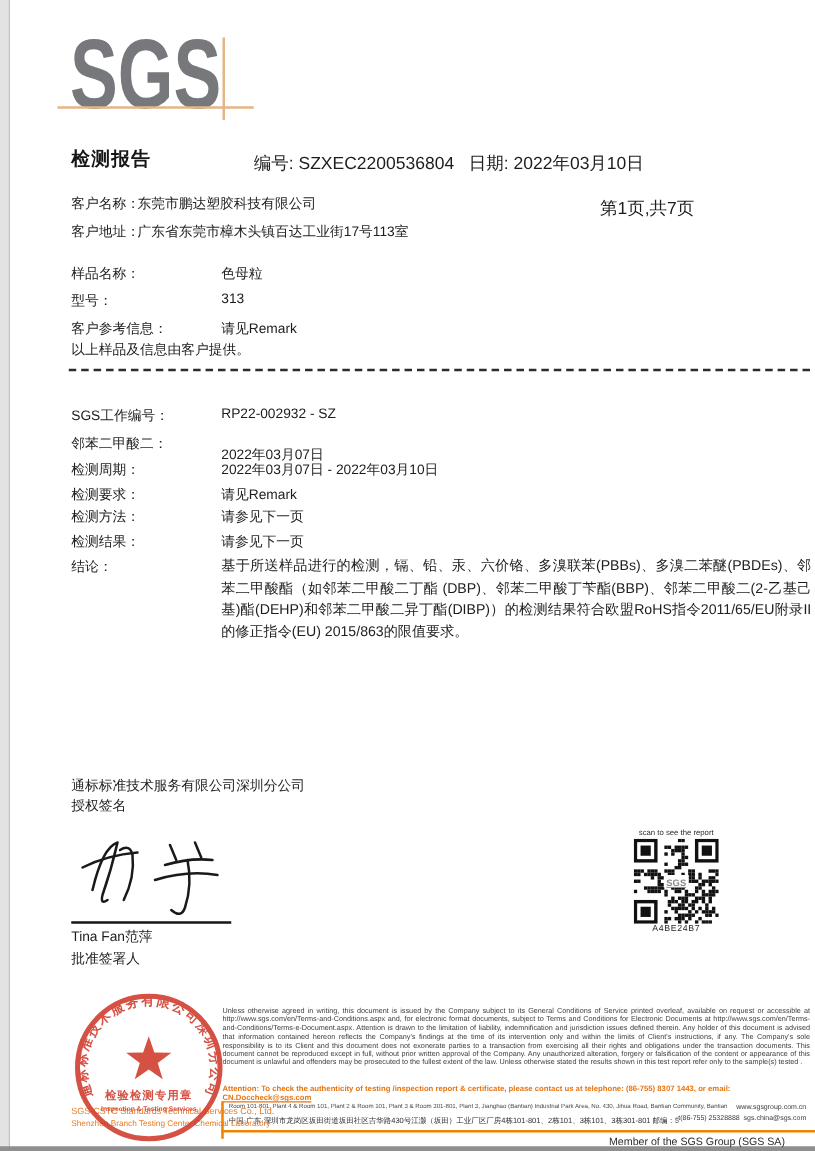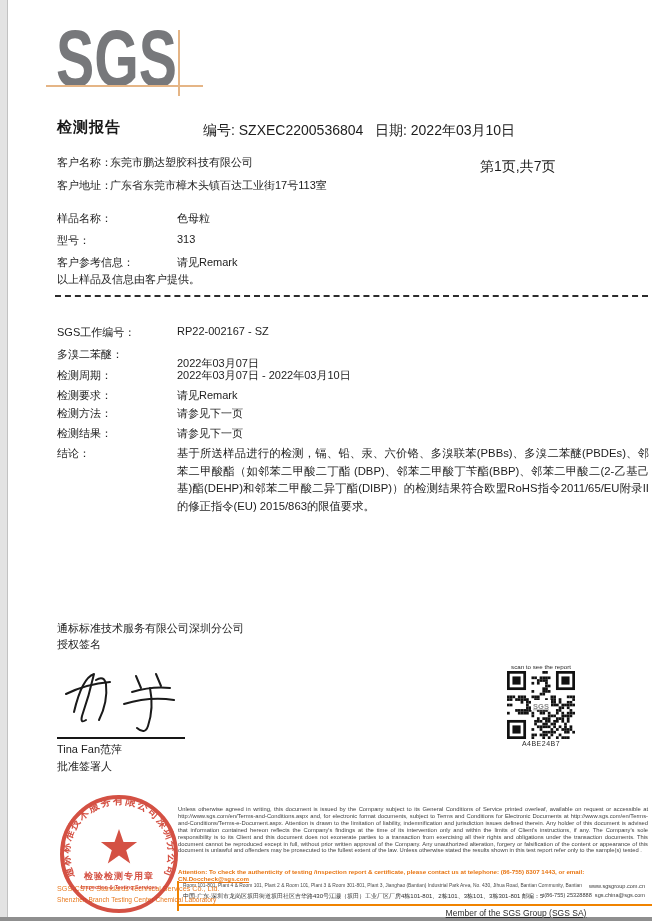--- a/index.html
+++ b/index.html
@@ -35,21 +35,21 @@
   
   .legal{left:178px;top:806px;width:470px;font-size:5.8px;line-height:6.9px;color:#3f3f3f;text-align:justify;}
   .attention{left:178px;top:868px;width:470px;font-size:6.2px;line-height:7.4px;color:#e87511;font-weight:bold;}
   .addr{left:183px;top:883px;width:462px;}
   .addr-row{display:flex;justify-content:space-between;align-items:flex-start;}
   .addr-en{font-size:4.9px;color:#4a4a4a;white-space:nowrap;overflow:hidden;max-width:400px;}
   .addr-cn{font-size:6px;color:#2e2e2e;white-space:nowrap;overflow:hidden;max-width:360px;margin-top:3px;}
   .addr-right{font-size:5.6px;color:#3a3a3a;white-space:nowrap;text-align:right;}
   .foot-vline{left:177px;top:881px;width:2px;height:30px;background:#f08300;}
   .foot-hline{left:177px;top:904px;width:475px;height:2.4px;background:#f08300;}
-  .member{left:382px;top:908px;width:268px;text-align:center;font-size:8.5px;color:#2d2d2d;text-decoration:underline;}
+  .member{left:360px;top:908px;width:268px;text-align:right;font-size:8.5px;color:#2d2d2d;}
   .company-orange1{left:57px;top:884px;font-size:7.2px;color:#e87a20;white-space:nowrap;z-index:2;}
   .company-orange2{left:57px;top:896px;font-size:6.6px;color:#e87a20;white-space:nowrap;z-index:2;}
   .stamp-wrap{left:57px;top:792px;width:124px;height:124px;z-index:3;}
 </style>
 </head>
 <body>
 
 <div class="page">
 
   <div class="abs scan-left"></div>
@@ -81,22 +81,22 @@
   <div class="abs val" style="left:177px;top:211px;">色母粒</div>
   <div class="abs lbl" style="left:57px;top:233px;">型号：</div>
   <div class="abs val" style="left:177px;top:233px;">313</div>
   <div class="abs lbl" style="left:57px;top:255px;text-align:right;">客户参考信息：</div>
   <div class="abs val" style="left:177px;top:255px;">请见Remark</div>
   <div class="abs lbl" style="left:57px;top:272px;">以上样品及信息由客户提供。</div>
 
   <div class="abs dashed-sep"></div>
 
   <div class="abs lbl" style="left:57px;top:325px;">SGS工作编号：</div>
-  <div class="abs val" style="left:177px;top:325px;">RP22-002167 - SZ</div>
-  <div class="abs lbl" style="left:57px;top:347px;">多溴二苯醚：</div>
+  <div class="abs val" style="left:177px;top:325px;">RP22-002932 - SZ</div>
+  <div class="abs lbl" style="left:57px;top:347px;">邻苯二甲酸二：</div>
   <div class="abs val" style="left:177px;top:356px;">2022年03月07日</div>
   <div class="abs lbl" style="left:57px;top:368px;">检测周期：</div>
   <div class="abs val" style="left:177px;top:368px;">2022年03月07日 - 2022年03月10日</div>
   <div class="abs lbl" style="left:57px;top:388px;">检测要求：</div>
   <div class="abs val" style="left:177px;top:388px;">请见Remark</div>
   <div class="abs lbl" style="left:57px;top:406px;">检测方法：</div>
   <div class="abs val" style="left:177px;top:406px;">请参见下一页</div>
   <div class="abs lbl" style="left:57px;top:426px;">检测结果：</div>
   <div class="abs val" style="left:177px;top:426px;">请参见下一页</div>
 

